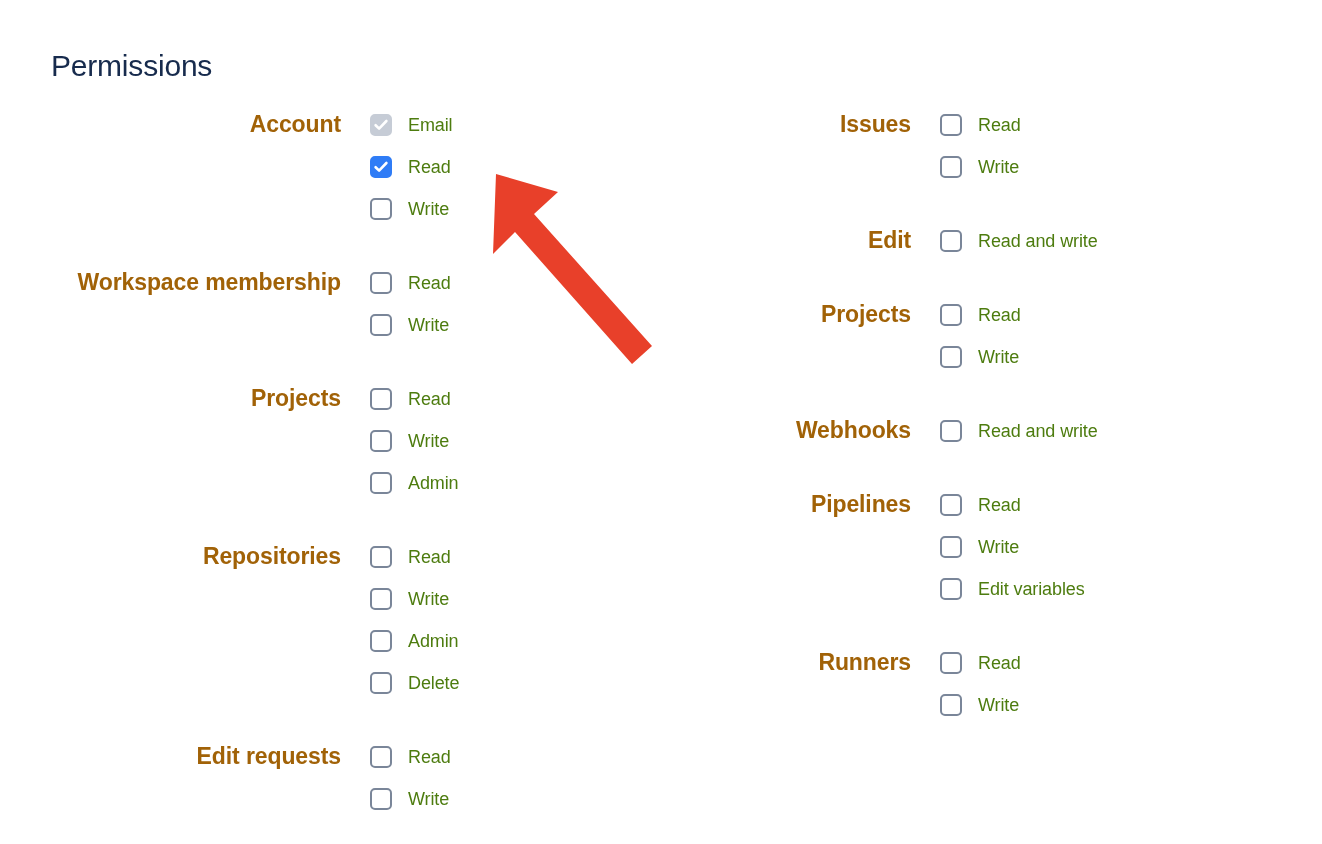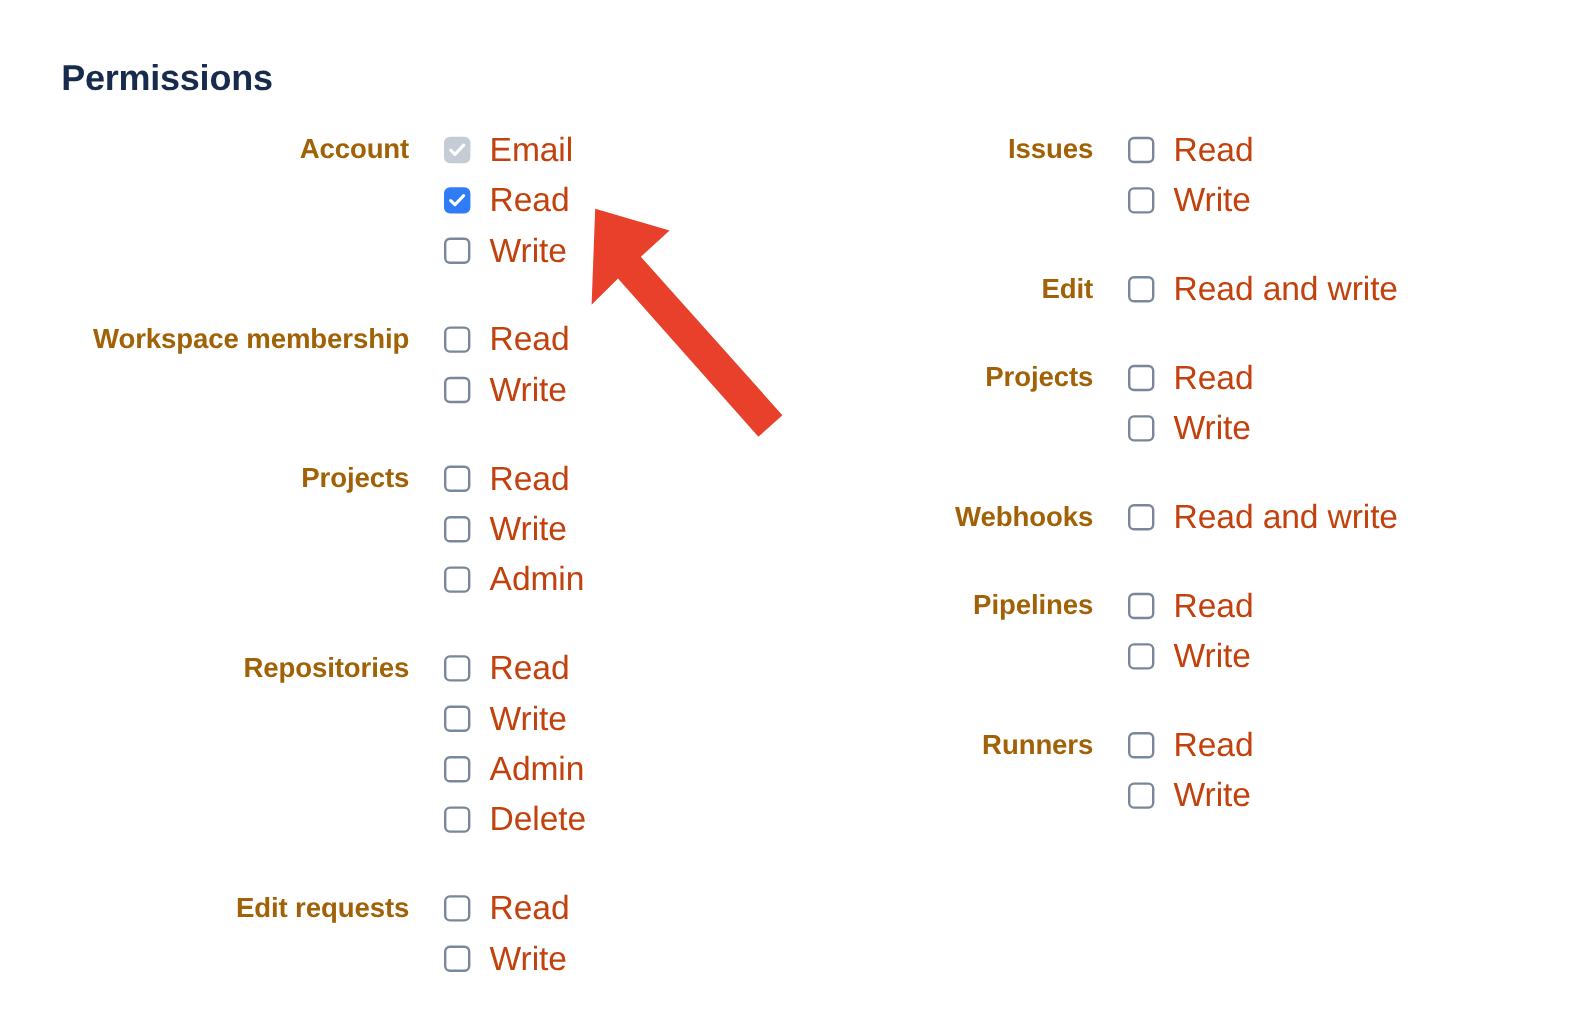--- a/index.html
+++ b/index.html
@@ -15,21 +15,21 @@
     overflow: hidden;
     font-family: "Liberation Sans", sans-serif;
     -webkit-font-smoothing: antialiased;
   }
 
   #page-title {
     position: absolute;
     left: 51px;
     top: 48px;
     font-size: 30px;
-    font-weight: bold;
+    font-weight: normal;
     color: #172b4d;
     letter-spacing: -0.2px;
     line-height: 36px;
   }
 
   
   .perm-column {
     position: absolute;
     top: 104px;
   }
@@ -100,22 +100,22 @@
     border-color: #c6ccd6;
   }
   .checkbox.disabled-checked .tick {
     display: block;
     position: absolute;
     left: 0; top: 0;
     width: 18px; height: 18px;
   }
 
   .option-label {
-    font-size: 28px;
-    color: #c2410c;
+    font-size: 18px;
+    color: #4d7c0f;
     line-height: 30px;
     padding-left: 16px;
     white-space: nowrap;
     letter-spacing: -0.1px;
   }
 
   
   #annotation-arrow {
     position: absolute;
     left: 480px;
@@ -271,20 +271,24 @@
       <div class="group-label">Pipelines</div>
       <div class="options">
         <label class="option-row">
           <span class="checkbox"></span>
           <span class="option-label">Read</span>
         </label>
         <label class="option-row">
           <span class="checkbox"></span>
           <span class="option-label">Write</span>
         </label>
+        <label class="option-row">
+          <span class="checkbox"></span>
+          <span class="option-label">Edit variables</span>
+        </label>
       </div>
     </div>
     <div class="perm-group">
       <div class="group-label">Runners</div>
       <div class="options">
         <label class="option-row">
           <span class="checkbox"></span>
           <span class="option-label">Read</span>
         </label>
         <label class="option-row">

